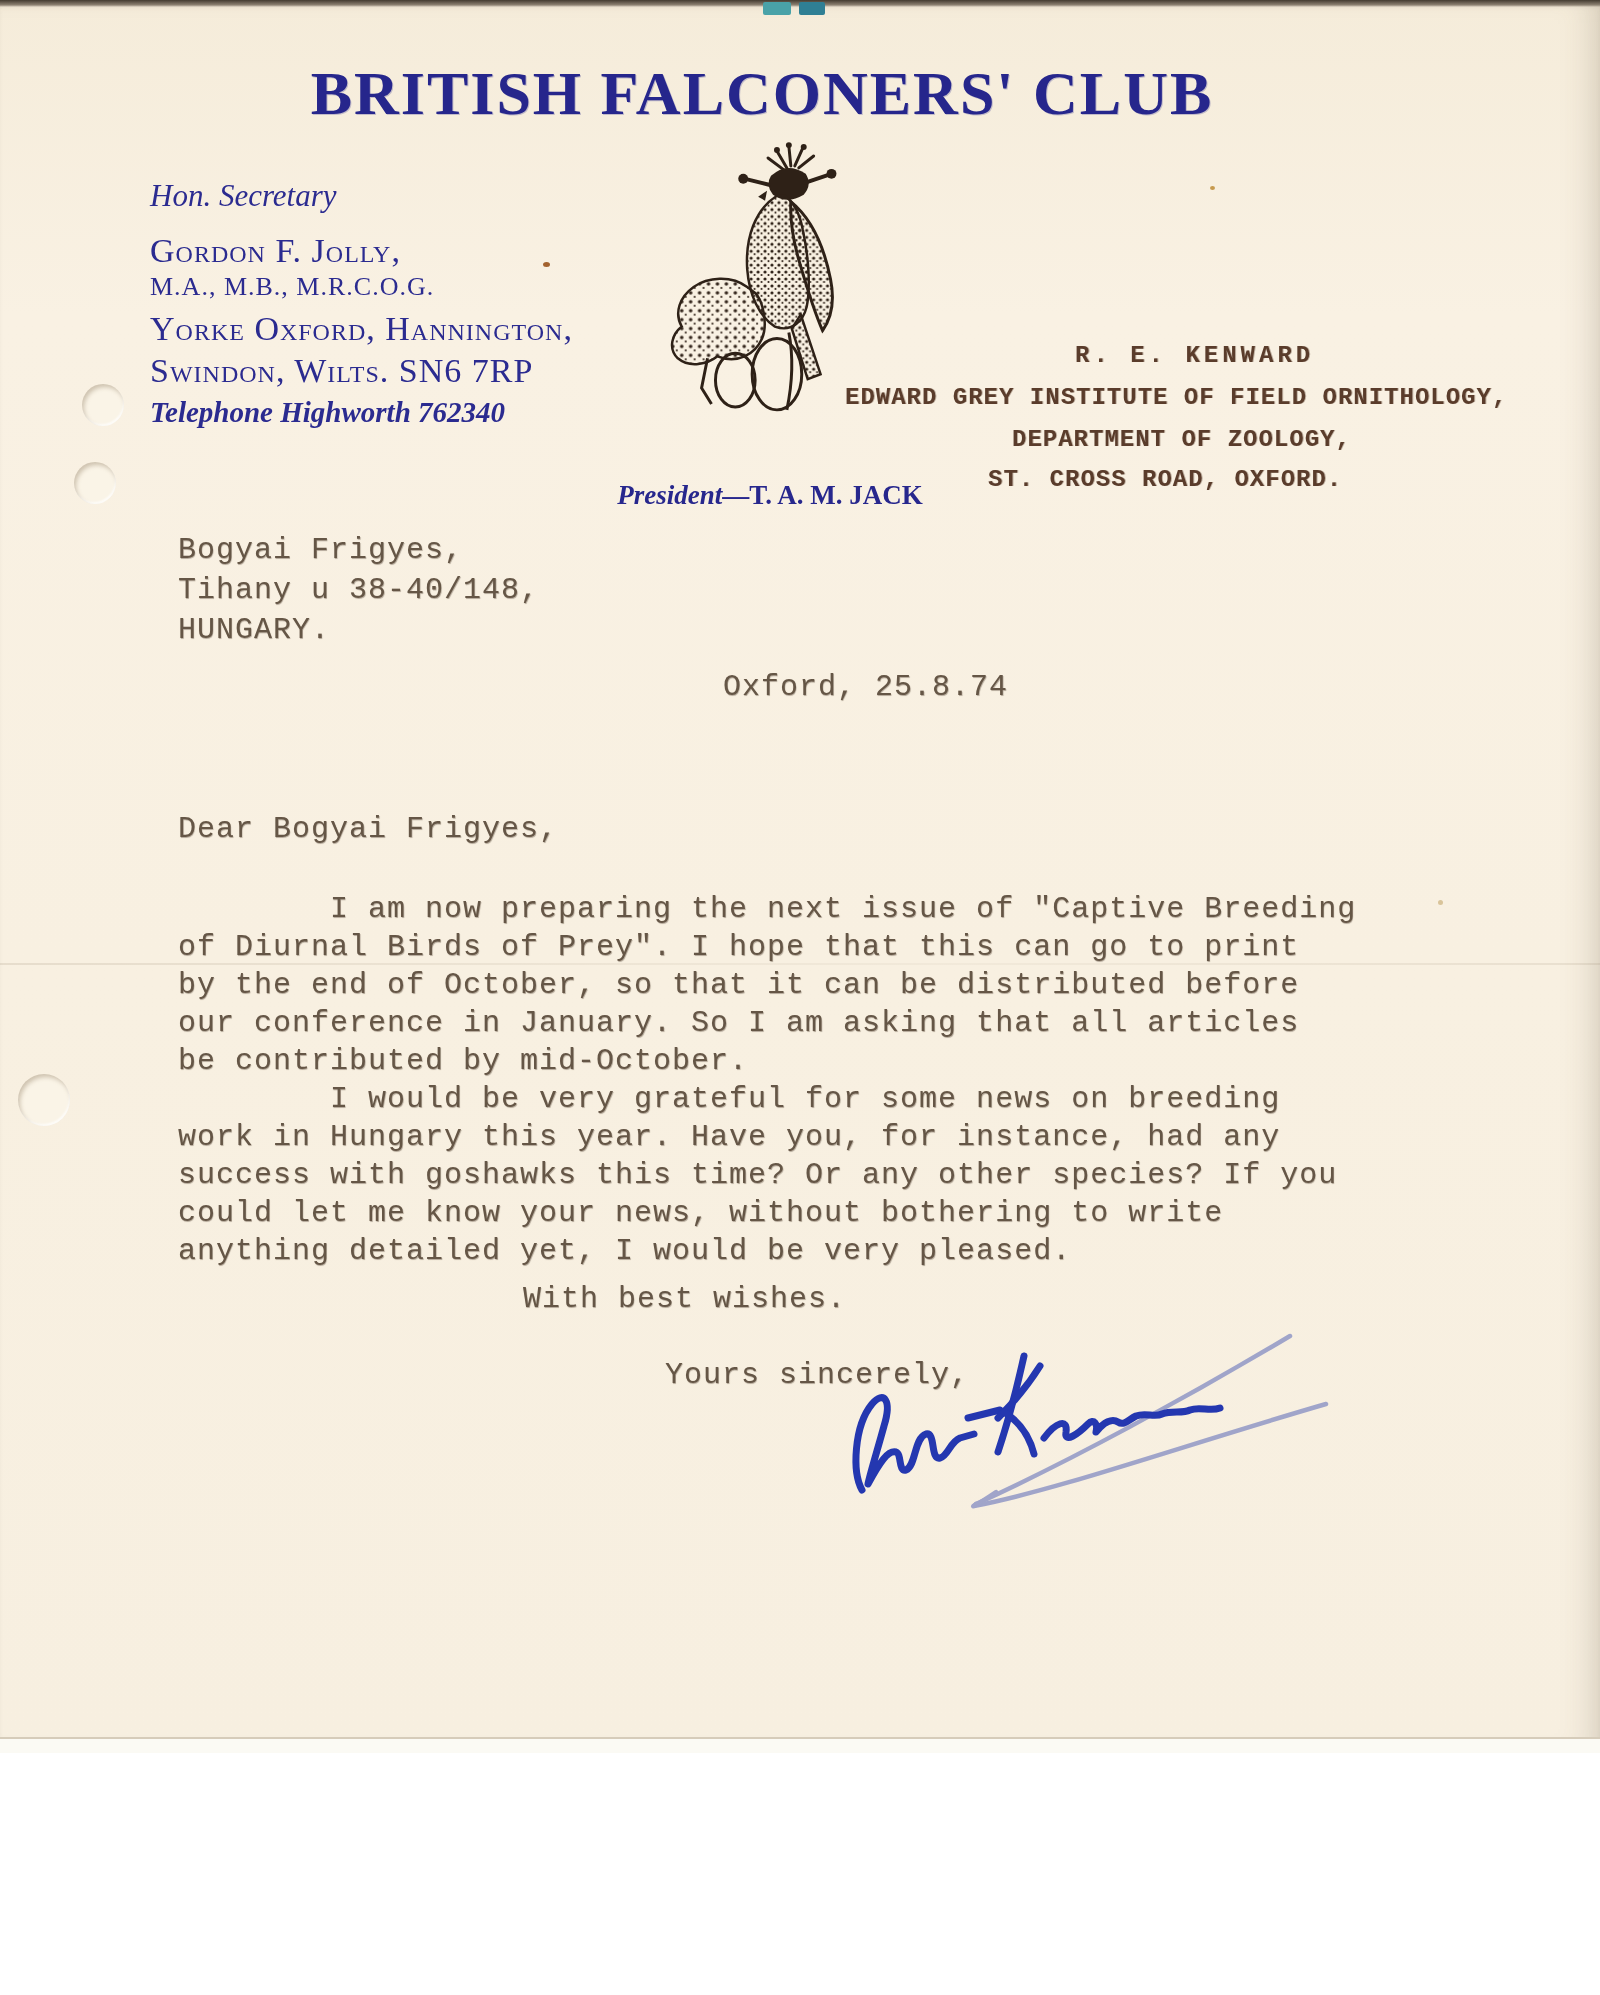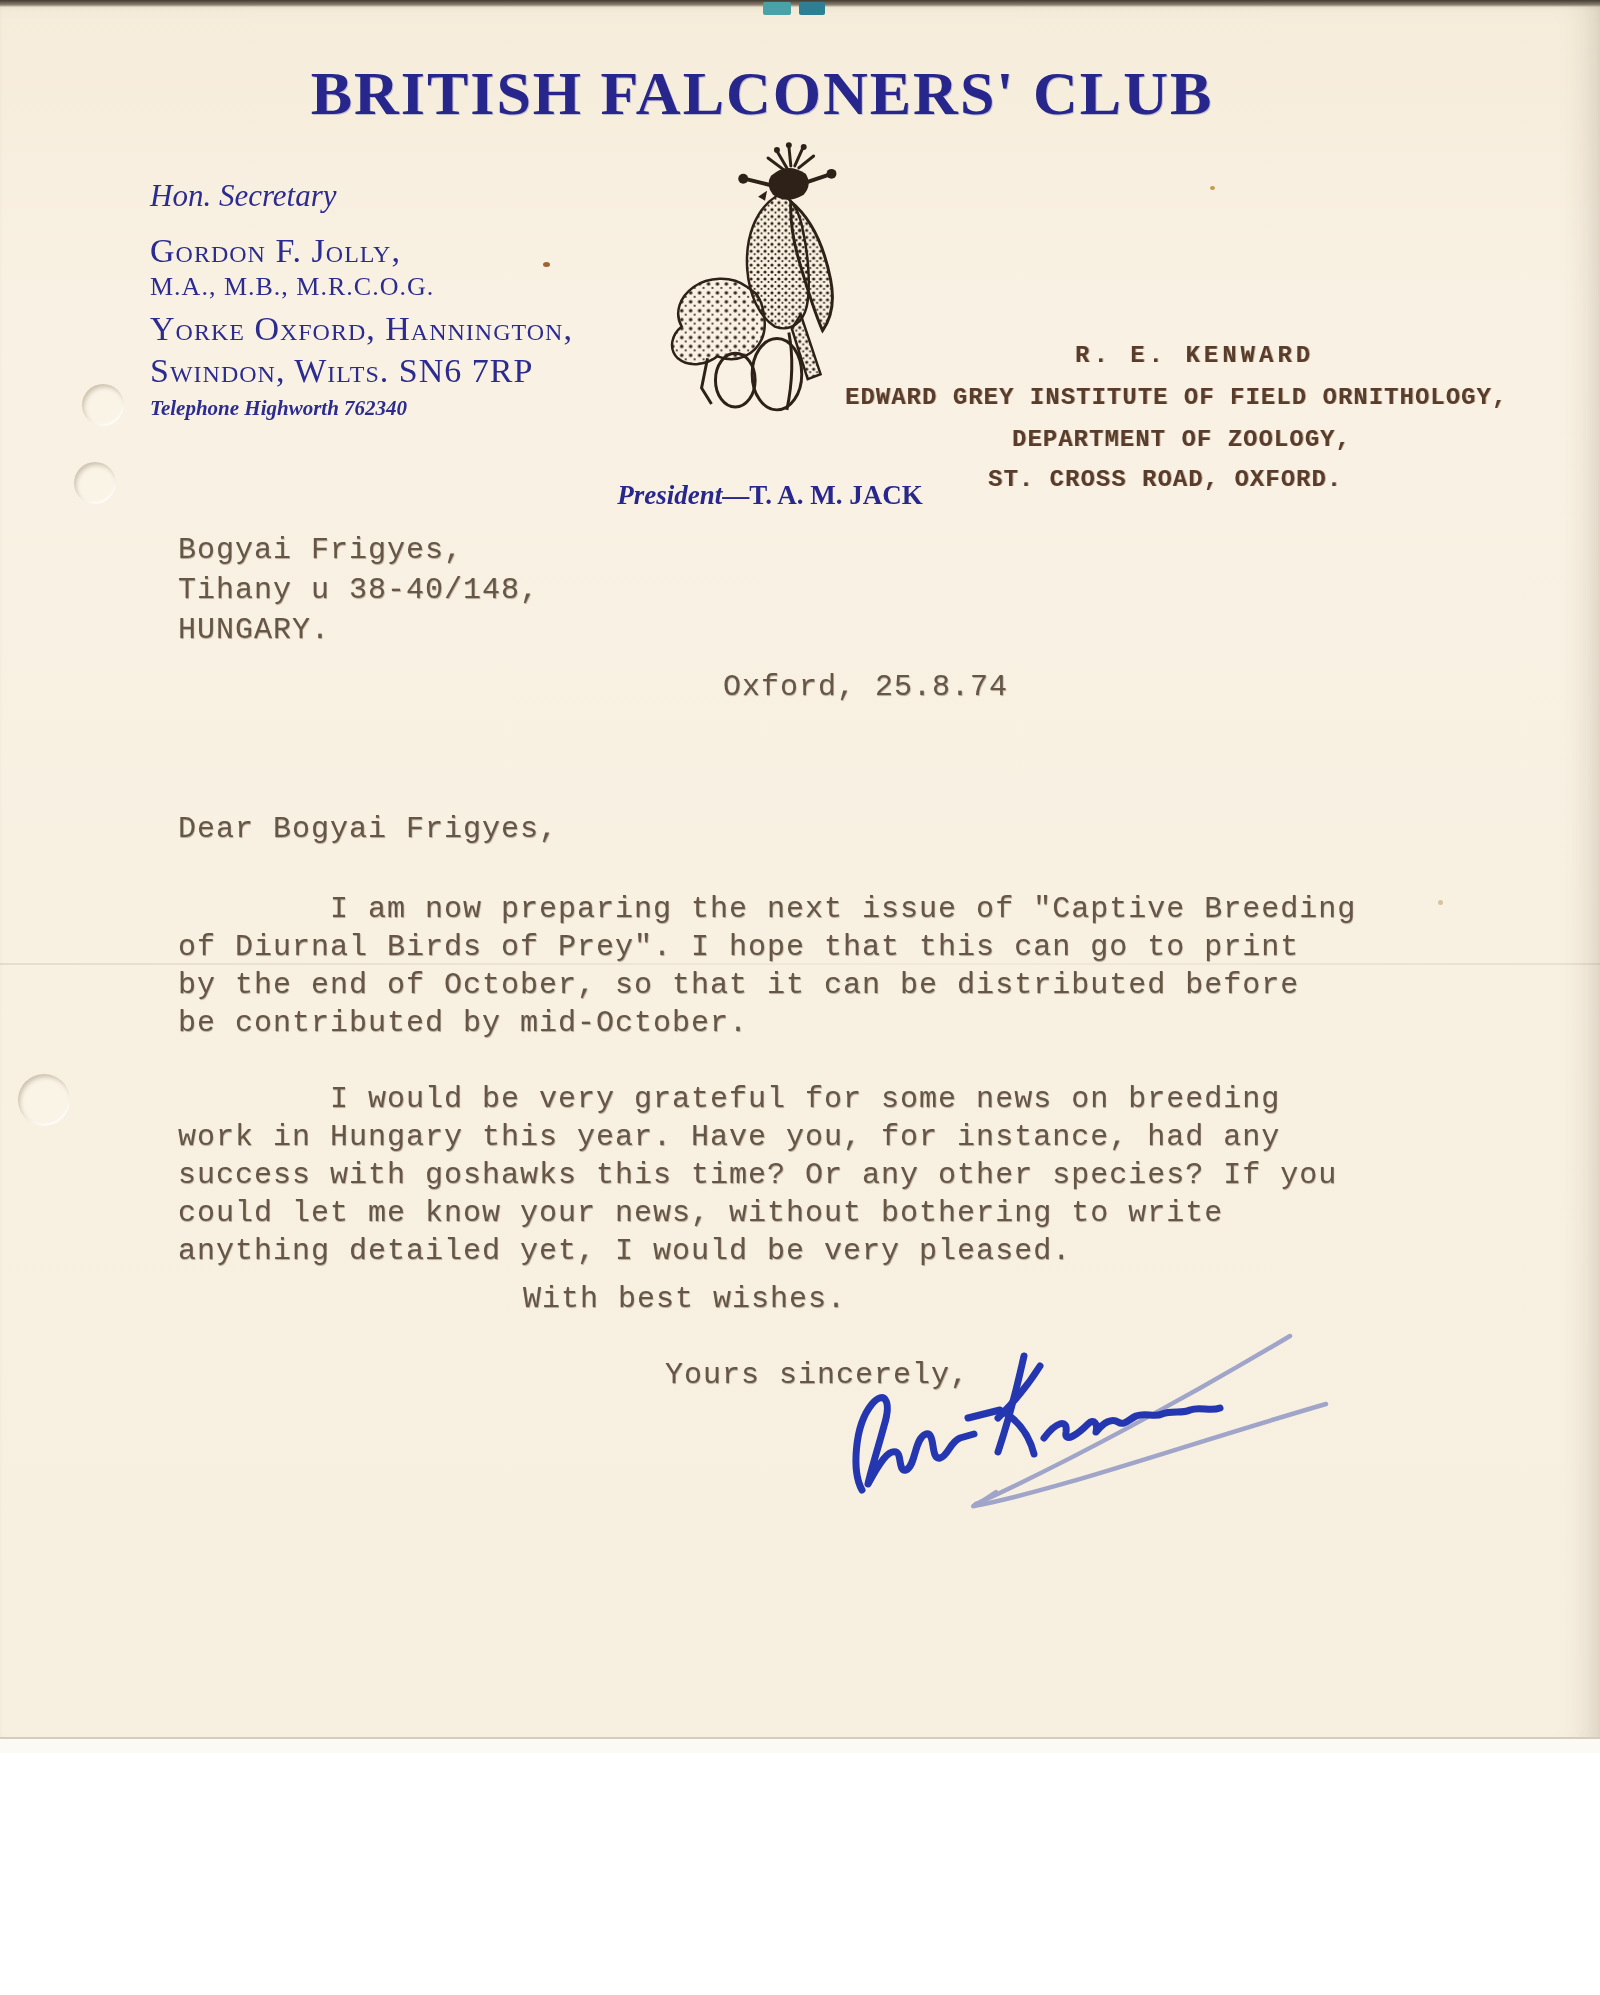--- a/index.html
+++ b/index.html
@@ -66,21 +66,21 @@
   <div class="speck" style="left:1210px;top:186px;width:5px;height:4px;background:#c69a4e"></div>
   <div class="speck" style="left:1438px;top:900px;width:5px;height:5px;background:#d9c49a"></div>
 
   <div class="title">BRITISH FALCONERS' CLUB</div>
 
   <div class="hdr italic" style="top:178px;font-size:31px">Hon. Secretary</div>
   <div class="hdr caps" style="top:232px;font-size:34px">Gordon F. Jolly,</div>
   <div class="hdr" style="top:272px;font-size:26px;letter-spacing:1px">M.A., M.B., M.R.C.O.G.</div>
   <div class="hdr caps" style="top:310px;font-size:34px">Yorke Oxford, Hannington,</div>
   <div class="hdr caps" style="top:352px;font-size:34px">Swindon, Wilts.  SN6 7RP</div>
-  <div class="hdr italic" style="top:396px;font-size:21px;font-weight:bold">Telephone Highworth 762340</div>
+  <div class="hdr italic" style="top:396px;font-size:29px;font-weight:bold">Telephone Highworth 762340</div>
 
   <svg class="emblem-svg" viewBox="0 0 240 280">
     <defs>
       <pattern id="sp1" width="7" height="7" patternUnits="userSpaceOnUse">
         <circle cx="2" cy="2" r="1.6" fill="#2e2117"></circle>
           <circle cx="5.5" cy="5" r="1.1" fill="#2e2117"></circle>
       </pattern>
       <pattern id="sp2" width="9" height="9" patternUnits="userSpaceOnUse">
         <circle cx="3" cy="3" r="1.8" fill="#32241a"></circle>
           <circle cx="7" cy="7" r="1.1" fill="#32241a"></circle>
@@ -125,21 +125,21 @@
   <div class="stamp" style="left:1012px;top:426px">DEPARTMENT OF ZOOLOGY,</div>
   <div class="stamp" style="left:988px;top:466px">ST. CROSS ROAD, OXFORD.</div>
 
   <div class="president"><span class="lbl">President</span><span>—T. A. M. JACK</span></div>
 
   <div class="type" style="left:178px;top:530px;line-height:40px"><div>Bogyai Frigyes,</div><div>Tihany u 38-40/148,</div><div>HUNGARY.</div></div>
 
   <div class="type" style="left:723px;top:668px">Oxford, 25.8.74</div>
 
   <div class="type" style="left:178px;top:810px">Dear Bogyai Frigyes,</div>
-  <div class="type" style="left:178px;top:890px"><div>        I am now preparing the next issue of "Captive Breeding</div><div>of Diurnal Birds of Prey". I hope that this can go to print</div><div>by the end of October, so that it can be distributed before</div><div>be contributed by mid-October.</div></div>
+  <div class="type" style="left:178px;top:890px"><div>        I am now preparing the next issue of "Captive Breeding</div><div>of Diurnal Birds of Prey". I hope that this can go to print</div><div>by the end of October, so that it can be distributed before</div><div>our conference in January. So I am asking that all articles</div><div>be contributed by mid-October.</div></div>
   <div class="type" style="left:178px;top:1080px"><div>        I would be very grateful for some news on breeding</div><div>work in Hungary this year. Have you, for instance, had any</div><div>success with goshawks this time? Or any other species? If you</div><div>could let me know your news, without bothering to write</div><div>anything detailed yet, I would be very pleased.</div></div>
   <div class="type" style="left:523px;top:1280px">With best wishes.</div>
   <div class="type" style="left:665px;top:1356px">Yours sincerely,</div>
 
   <svg class="sig-svg" viewBox="0 0 525 205">
 
     <g stroke="#5a68b8" stroke-width="4.5" fill="none" stroke-linecap="round" opacity="0.55">
       <path d="M148,182 C 240,140 360,75 462,14"></path>
       <path d="M146,184 C 230,168 360,122 498,82"></path>
       <path d="M168,170 C 150,182 140,188 148,182"></path>

